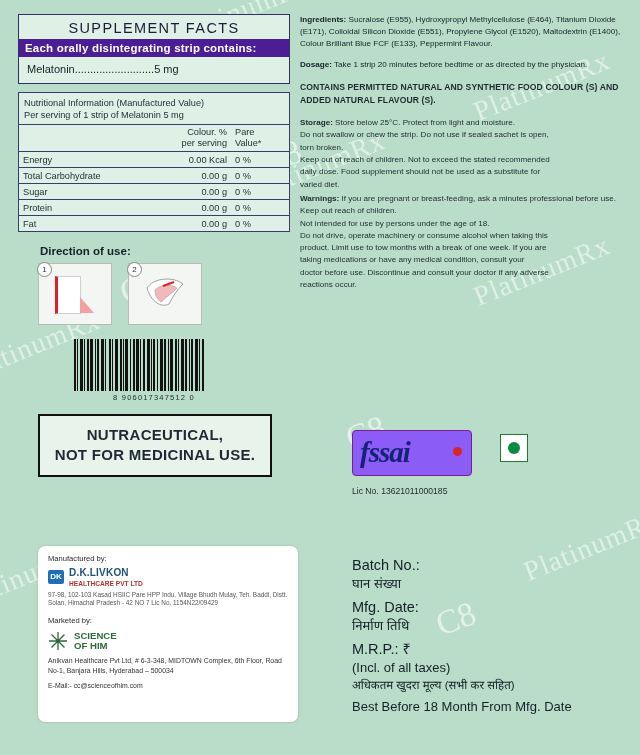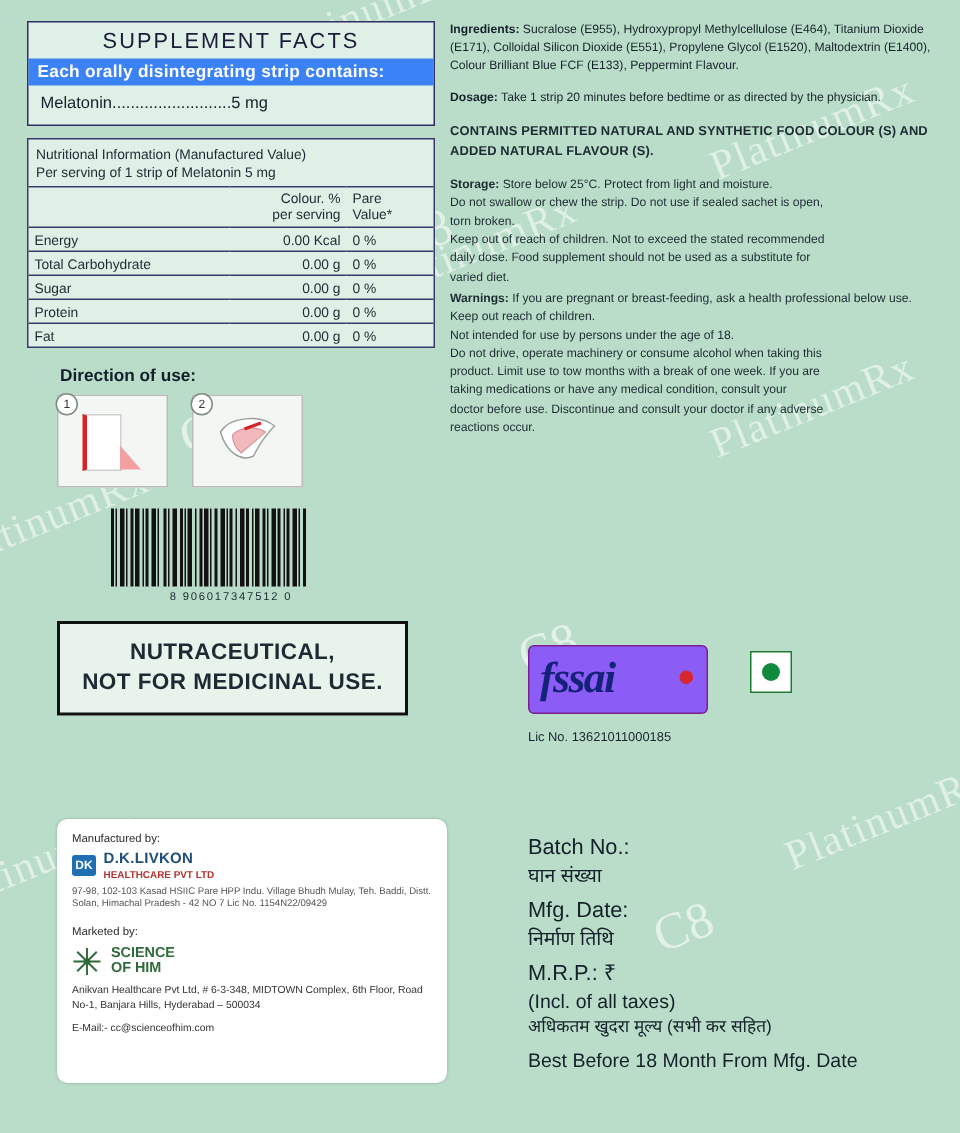--- a/index.html
+++ b/index.html
@@ -43,21 +43,21 @@
     padding:0;
   }
   .sf-title {
     text-align:center;
     font-size:14.5px;
     letter-spacing:1.4px;
     padding:5px 0 3px;
     color:#1b1b3a;
   }
   .sf-sub {
-    background:#3b82f6;
+    background:#4c1d95;
     color:#fff;
     font-size:11.5px;
     font-weight:bold;
     padding:3px 6px;
     letter-spacing:.2px;
   }
   .sf-row {
     font-size:11px;
     padding:6px 8px 8px;
     color:#15202a;
@@ -414,21 +414,21 @@
     <div class="r-caps">CONTAINS PERMITTED NATURAL AND SYNTHETIC FOOD COLOUR (S) AND ADDED NATURAL FLAVOUR (S).</div>
 
     <div class="r-storage">
       <b>Storage:</b><span> Store below 25°C. Protect from light and moisture.</span>
       <div>Do not swallow or chew the strip. Do not use if sealed sachet is open,</div>
       <div>torn broken.</div>
       <div>Keep out of reach of children. Not to exceed the stated recommended</div>
       <div>daily dose. Food supplement should not be used as a substitute for</div>
       <div>varied diet.</div>
       <div style="margin-top:2px;">
-        <b>Warnings:</b><span> If you are pregnant or breast-feeding, ask a health professional below use.</span>
+        <b>Warnings:</b><span> If you are pregnant or breast-feeding, ask a minutes professional before use.</span>
       </div>
       <div>Keep out reach of children.</div>
       <div>Not intended for use by persons under the age of 18.</div>
       <div>Do not drive, operate machinery or consume alcohol when taking this</div>
       <div>product. Limit use to tow months with a break of one week. If you are</div>
       <div>taking medications or have any medical condition, consult your</div>
       <div>doctor before use. Discontinue and consult your doctor if any adverse</div>
       <div>reactions occur.</div>
     </div>
   </div>

